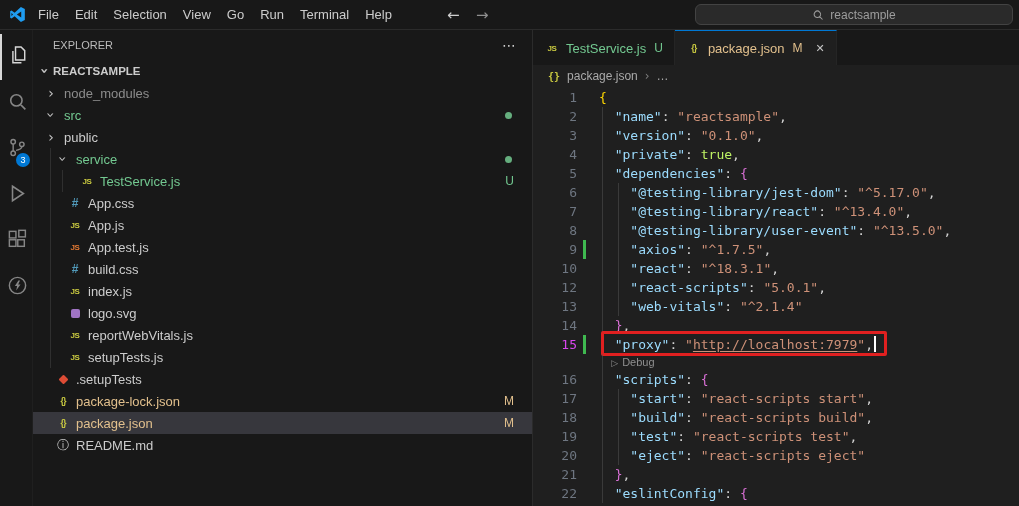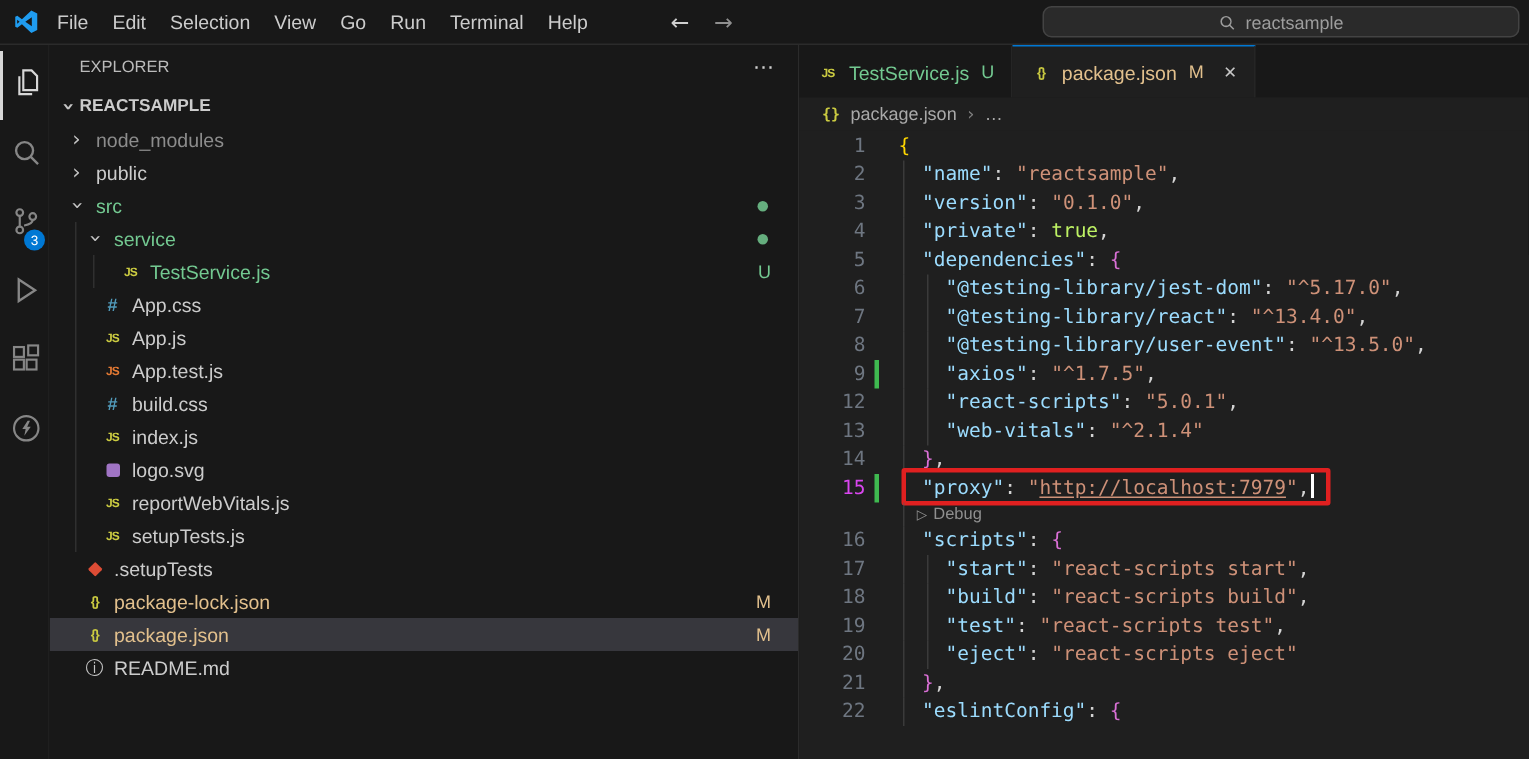--- a/index.html
+++ b/index.html
@@ -171,27 +171,27 @@
       <div class="section">
         <span class="tw exp"></span>
         <span>REACTSAMPLE</span>
       </div>
       <div class="tree">
           <div class="row" style="padding-left: 10px;">
             <span class="tw"></span>
             <span class="tlabel c-ignored">node_modules</span>
           </div>
           <div class="row" style="padding-left: 10px;">
-            <span class="tw"></span>
-            <span class="tlabel c-default">public</span>
-          </div>
-          <div class="row" style="padding-left: 10px;">
             <span class="tw exp"></span>
             <span class="tlabel c-untracked">src</span>
             <span class="tdot"></span>
+          </div>
+          <div class="row" style="padding-left: 10px;">
+            <span class="tw"></span>
+            <span class="tlabel c-default">public</span>
           </div>
           <div class="row" style="padding-left: 22px;">
             <span class="tguide" style="left: 17px;"></span>
             <span class="tw exp"></span>
             <span class="tlabel c-untracked">service</span>
             <span class="tdot"></span>
           </div>
           <div class="row" style="padding-left: 46px;">
             <span class="tguide" style="left: 17px;"></span>
             <span class="tguide" style="left: 29px;"></span>
@@ -283,20 +283,21 @@
       <div class="code">
           <div class="ln"><span class="num">1</span><span class="gitbar"></span><span class="content"><span class="tk-b1">{</span></span></div>
           <div class="ln"><span class="num">2</span><span class="gitbar"></span><span class="content"><span class="iguide" style="left: 3px;"></span><span class="tk-p">  </span><span class="tk-k">"name"</span><span class="tk-p">: </span><span class="tk-s">"reactsample"</span><span class="tk-p">,</span></span></div>
           <div class="ln"><span class="num">3</span><span class="gitbar"></span><span class="content"><span class="iguide" style="left: 3px;"></span><span class="tk-p">  </span><span class="tk-k">"version"</span><span class="tk-p">: </span><span class="tk-s">"0.1.0"</span><span class="tk-p">,</span></span></div>
           <div class="ln"><span class="num">4</span><span class="gitbar"></span><span class="content"><span class="iguide" style="left: 3px;"></span><span class="tk-p">  </span><span class="tk-k">"private"</span><span class="tk-p">: </span><span class="tk-bool">true</span><span class="tk-p">,</span></span></div>
           <div class="ln"><span class="num">5</span><span class="gitbar"></span><span class="content"><span class="iguide" style="left: 3px;"></span><span class="tk-p">  </span><span class="tk-k">"dependencies"</span><span class="tk-p">: </span><span class="tk-b2">{</span></span></div>
           <div class="ln"><span class="num">6</span><span class="gitbar"></span><span class="content"><span class="iguide" style="left: 3px;"></span><span class="iguide" style="left: calc(2ch + 3px);"></span><span class="tk-p">    </span><span class="tk-k">"@testing-library/jest-dom"</span><span class="tk-p">: </span><span class="tk-s">"^5.17.0"</span><span class="tk-p">,</span></span></div>
           <div class="ln"><span class="num">7</span><span class="gitbar"></span><span class="content"><span class="iguide" style="left: 3px;"></span><span class="iguide" style="left: calc(2ch + 3px);"></span><span class="tk-p">    </span><span class="tk-k">"@testing-library/react"</span><span class="tk-p">: </span><span class="tk-s">"^13.4.0"</span><span class="tk-p">,</span></span></div>
           <div class="ln"><span class="num">8</span><span class="gitbar"></span><span class="content"><span class="iguide" style="left: 3px;"></span><span class="iguide" style="left: calc(2ch + 3px);"></span><span class="tk-p">    </span><span class="tk-k">"@testing-library/user-event"</span><span class="tk-p">: </span><span class="tk-s">"^13.5.0"</span><span class="tk-p">,</span></span></div>
           <div class="ln"><span class="num">9</span><span class="gitbar on"></span><span class="content"><span class="iguide" style="left: 3px;"></span><span class="iguide" style="left: calc(2ch + 3px);"></span><span class="tk-p">    </span><span class="tk-k">"axios"</span><span class="tk-p">: </span><span class="tk-s">"^1.7.5"</span><span class="tk-p">,</span></span></div>
+          <div class="ln"><span class="num">10</span><span class="gitbar"></span><span class="content"><span class="iguide" style="left: 3px;"></span><span class="iguide" style="left: calc(2ch + 3px);"></span><span class="tk-p">    </span><span class="tk-k">"react"</span><span class="tk-p">: </span><span class="tk-s">"^18.3.1"</span><span class="tk-p">,</span></span></div>
           <div class="ln"><span class="num">12</span><span class="gitbar"></span><span class="content"><span class="iguide" style="left: 3px;"></span><span class="iguide" style="left: calc(2ch + 3px);"></span><span class="tk-p">    </span><span class="tk-k">"react-scripts"</span><span class="tk-p">: </span><span class="tk-s">"5.0.1"</span><span class="tk-p">,</span></span></div>
           <div class="ln"><span class="num">13</span><span class="gitbar"></span><span class="content"><span class="iguide" style="left: 3px;"></span><span class="iguide" style="left: calc(2ch + 3px);"></span><span class="tk-p">    </span><span class="tk-k">"web-vitals"</span><span class="tk-p">: </span><span class="tk-s">"^2.1.4"</span></span></div>
           <div class="ln"><span class="num">14</span><span class="gitbar"></span><span class="content"><span class="iguide" style="left: 3px;"></span><span class="tk-p">  </span><span class="tk-b2">}</span><span class="tk-p">,</span></span></div>
           <div class="ln active"><span class="num">15</span><span class="gitbar on"></span><span class="content"><span class="iguide" style="left: 3px;"></span><span class="tk-p">  </span><span class="tk-k">"proxy"</span><span class="tk-p">: </span><span class="tk-s">"</span><span class="tk-u">http://localhost:7979</span><span class="tk-s">"</span><span class="tk-p">,</span><span class="caret"></span><span class="redbox" style="border-color: rgb(224, 32, 32);"></span></span></div>
           <div class="ln codelens"><span class="num"></span><span class="gitbar"></span><span class="content"><span class="iguide" style="left: 3px;"></span><span class="cl-text"><span class="cl-icon">▷</span><span>Debug</span></span></span></div>
           <div class="ln"><span class="num">16</span><span class="gitbar"></span><span class="content"><span class="iguide" style="left: 3px;"></span><span class="tk-p">  </span><span class="tk-k">"scripts"</span><span class="tk-p">: </span><span class="tk-b2">{</span></span></div>
           <div class="ln"><span class="num">17</span><span class="gitbar"></span><span class="content"><span class="iguide" style="left: 3px;"></span><span class="iguide" style="left: calc(2ch + 3px);"></span><span class="tk-p">    </span><span class="tk-k">"start"</span><span class="tk-p">: </span><span class="tk-s">"react-scripts start"</span><span class="tk-p">,</span></span></div>
           <div class="ln"><span class="num">18</span><span class="gitbar"></span><span class="content"><span class="iguide" style="left: 3px;"></span><span class="iguide" style="left: calc(2ch + 3px);"></span><span class="tk-p">    </span><span class="tk-k">"build"</span><span class="tk-p">: </span><span class="tk-s">"react-scripts build"</span><span class="tk-p">,</span></span></div>
           <div class="ln"><span class="num">19</span><span class="gitbar"></span><span class="content"><span class="iguide" style="left: 3px;"></span><span class="iguide" style="left: calc(2ch + 3px);"></span><span class="tk-p">    </span><span class="tk-k">"test"</span><span class="tk-p">: </span><span class="tk-s">"react-scripts test"</span><span class="tk-p">,</span></span></div>
           <div class="ln"><span class="num">20</span><span class="gitbar"></span><span class="content"><span class="iguide" style="left: 3px;"></span><span class="iguide" style="left: calc(2ch + 3px);"></span><span class="tk-p">    </span><span class="tk-k">"eject"</span><span class="tk-p">: </span><span class="tk-s">"react-scripts eject"</span></span></div>

